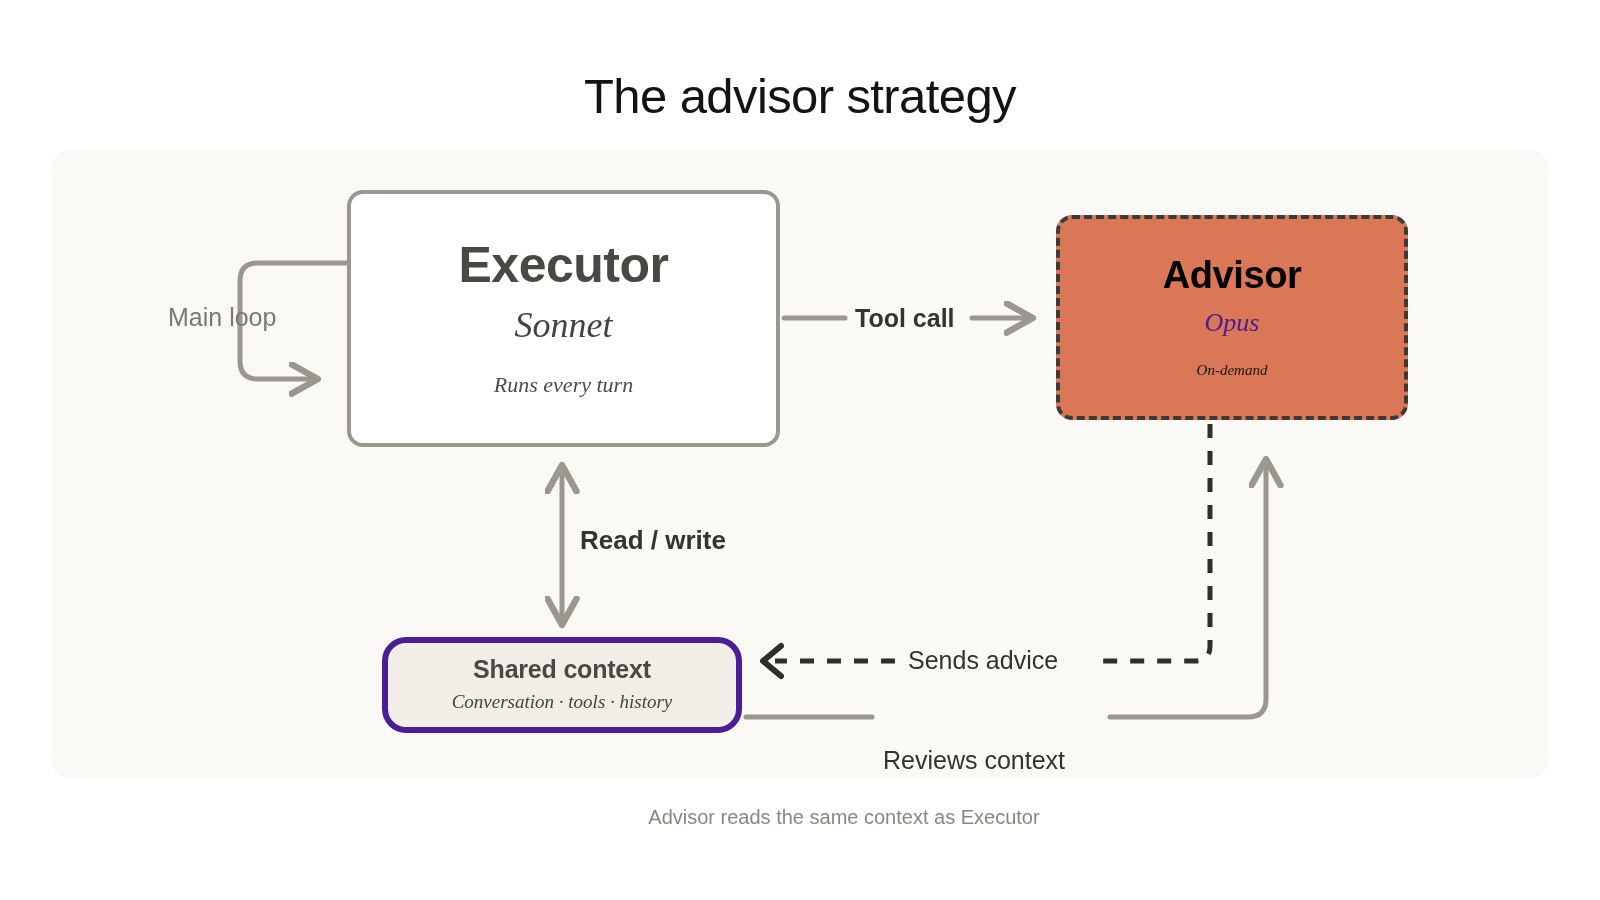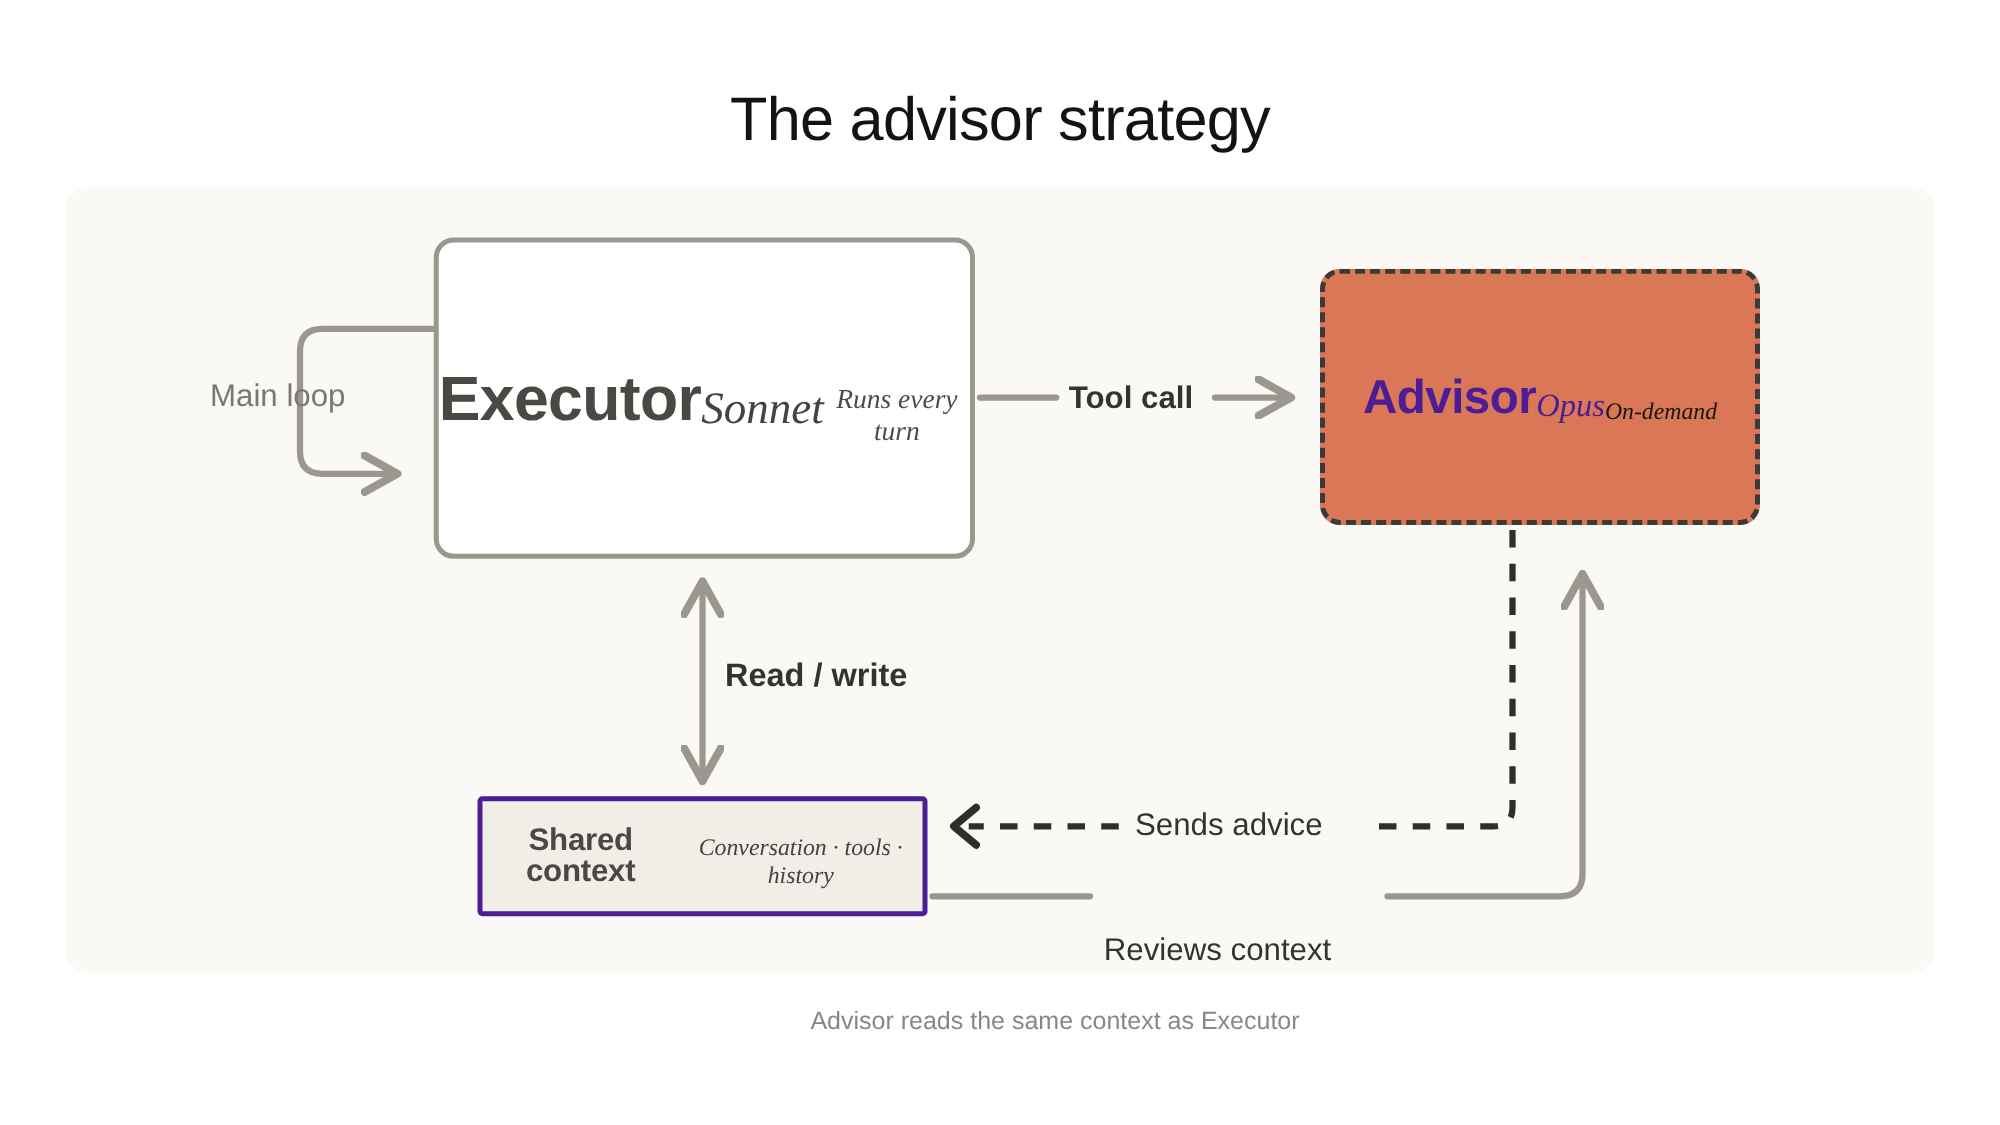--- a/index.html
+++ b/index.html
@@ -49,21 +49,21 @@
     height: 628px;
     background: #faf9f5;
     border-radius: 18px;
   }
 
   
   .node {
     position: absolute;
     box-sizing: border-box;
     display: flex;
-    flex-direction: row;
+    flex-direction: column;
     align-items: center;
     justify-content: center;
     text-align: center;
   }
 
   .node-executor {
     left: 347px;
     top: 190px;
     width: 433px;
     height: 257px;
@@ -98,47 +98,47 @@
     top: 215px;
     width: 352px;
     height: 205px;
     background: #d97757;
     border: 4px dashed #3b3a36;
     border-radius: 16px;
   }
   .node-advisor .node-title {
     font-size: 38px;
     font-weight: 700;
-    color: #4c1d95;
+    color: #000000;
     letter-spacing: -0.4px;
     line-height: 1;
   }
   .node-advisor .node-sub {
     font-family: "Liberation Serif", serif;
     font-style: italic;
     font-size: 26px;
     color: #4c1d95;
     margin-top: 14px;
   }
   .node-advisor .node-note {
     font-family: "Liberation Serif", serif;
     font-style: italic;
-    font-size: 19px;
+    font-size: 15px;
     color: #18170f;
     margin-top: 24px;
   }
 
   .node-shared {
     left: 382px;
     top: 637px;
     width: 360px;
     height: 96px;
     background: #f0eee6;
-    border: 4px solid #4c1d95;
-    border-radius: 4px;
+    border: 6px solid #4c1d95;
+    border-radius: 24px;
   }
   .node-shared .node-title {
     font-size: 25px;
     font-weight: 700;
     color: #4a4843;
     letter-spacing: -0.2px;
     line-height: 1;
   }
   .node-shared .node-sub {
     font-family: "Liberation Serif", serif;

